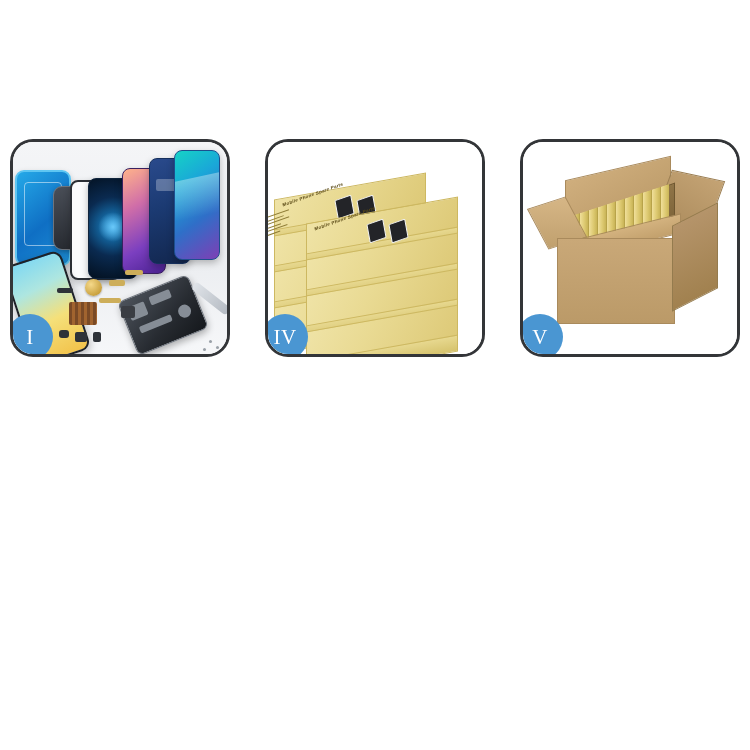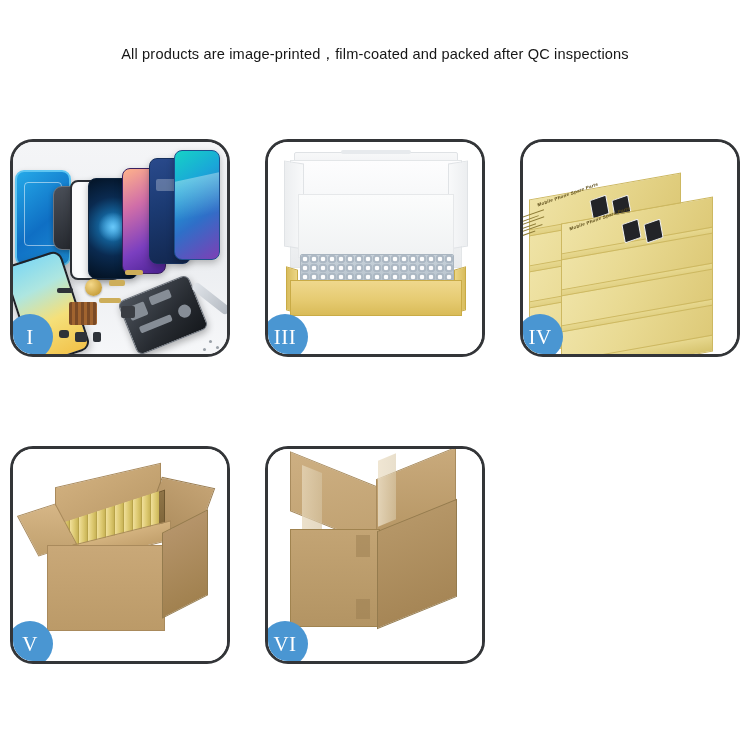--- a/index.html
+++ b/index.html
@@ -236,21 +236,20 @@
   .sc-sheen{position:absolute;left:146px;top:12px;width:44px;height:22px;
     background:linear-gradient(140deg,rgba(255,255,255,.95),rgba(255,255,255,.2));
     transform:rotate(-16deg);}
 </style>
 </head>
 <body>
 
 <div class="page">
 
   <div class="header">
-    <div class="subtitle">All products are image-printed，film-coated and packed after QC inspections</div>
   </div>
 
   <div class="grid">
 
     <div class="panel">
       <div class="scene p1">
         <div class="ph ph1"></div>
         <div class="ph ph2"></div>
         <div class="ph ph3"></div>
         <div class="ph ph4"></div>
@@ -276,34 +275,20 @@
         <div class="flexc" style="left:108px;top:164px;width:14px;height:12px;background:#3a3d43;"></div>
         <div class="screwdot" style="left:196px;top:198px;"></div>
         <div class="screwdot" style="left:203px;top:204px;"></div>
         <div class="screwdot" style="left:190px;top:206px;"></div>
         <div class="tool"></div>
       </div>
       <div class="badge">I</div>
     </div>
 
 
-    <div class="panel">
-      <div class="scene p3">
-        <div class="m-lid"></div>
-        <div class="m-back"></div>
-        <div class="m-wingL"></div>
-        <div class="m-wingR"></div>
-        <div class="m-foam"></div>
-        <div class="m-bubbles"></div>
-        <div class="m-sideL"></div>
-        <div class="m-sideR"></div>
-        <div class="m-front"></div>
-      </div>
-      <div class="badge">III</div>
-    </div>
 
     <div class="panel">
       <div class="scene p4">
 
         <div class="sb" style="left:6px;top:44px;">
           <div class="top"></div>
             <div class="face"></div>
           <div class="lbl">Mobile Phone Spare Parts</div>
           <div class="sc" style="left:62px;"></div>
           <div class="sc" style="left:84px;"></div>
@@ -372,29 +357,15 @@
             <i style="left:90px"></i>
         </div>
         <div class="c-flapL"></div>
         <div class="c-flapFront"></div>
         <div class="c-body"></div>
         <div class="c-right"></div>
       </div>
       <div class="badge">V</div>
     </div>
 
-    <div class="panel">
-      <div class="scene p6">
-        <div class="sc-sheen"></div>
-        <div class="sc-top"></div>
-        <div class="sc-top2"></div>
-        <div class="sc-tape"></div>
-        <div class="sc-tape2"></div>
-        <div class="sc-left"></div>
-        <div class="sc-right"></div>
-        <div class="sc-seal"></div>
-        <div class="sc-seal2"></div>
-      </div>
-      <div class="badge">VI</div>
-    </div>
 
   </div>
 </div>
 
 </body></html>

